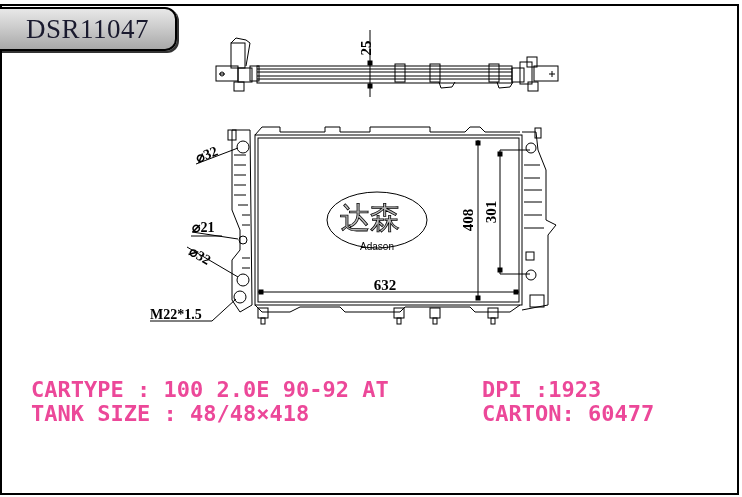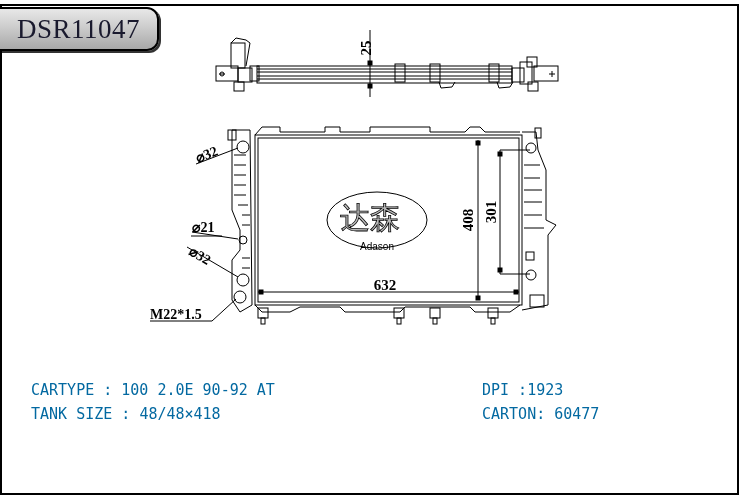--- a/index.html
+++ b/index.html
@@ -1,23 +1,23 @@
 <!DOCTYPE html>
 <html><head>
 <meta charset="utf-8">
 <style>
   html,body{margin:0;padding:0;background:#fff;}
   body{width:742px;height:497px;position:relative;overflow:hidden;font-family:"Liberation Sans",sans-serif;}
   .frame{position:absolute;left:0;top:4px;width:739px;height:491px;border-top:2px solid #000;border-right:2px solid #000;border-bottom:2px solid #000;border-left:2px solid #000;box-sizing:border-box;}
-  .title-tab{position:absolute;left:0;top:7px;width:159px;height:44px;border:2px solid #000;border-left:none;border-radius:0 12px 12px 0;
+  .title-tab{position:absolute;left:0;top:7px;width:177px;height:44px;border:2px solid #000;border-left:none;border-radius:0 12px 12px 0;
     background:linear-gradient(to bottom,#e8e8e8 0%,#d0d0d0 40%,#a8a8a8 100%);box-sizing:border-box;
     box-shadow:2px 2px 0 #333;display:flex;align-items:center;justify-content:center;}
   .title-text{font-family:"Liberation Serif",serif;font-size:27px;color:#1a1a2e;letter-spacing:0.5px;}
   svg.drawing{position:absolute;left:0;top:0;}
-  .specs{position:absolute;font-family:"DejaVu Sans Mono","Liberation Mono",monospace;font-size:15px;color:#0369a1;line-height:24px;}
+  .specs{position:absolute;font-family:"DejaVu Sans Mono","Liberation Mono",monospace;font-size:22px;color:#ec4899;line-height:24px;font-weight:bold;}
   .specs.left{left:31px;top:378px;}
   .specs.right{left:482px;top:378px;}
   .specs div{white-space:pre;}
   .dimtxt{font-family:"Liberation Serif",serif;font-weight:bold;}
 </style>
 </head>
 <body>
 
 <div class="frame"></div>
 

